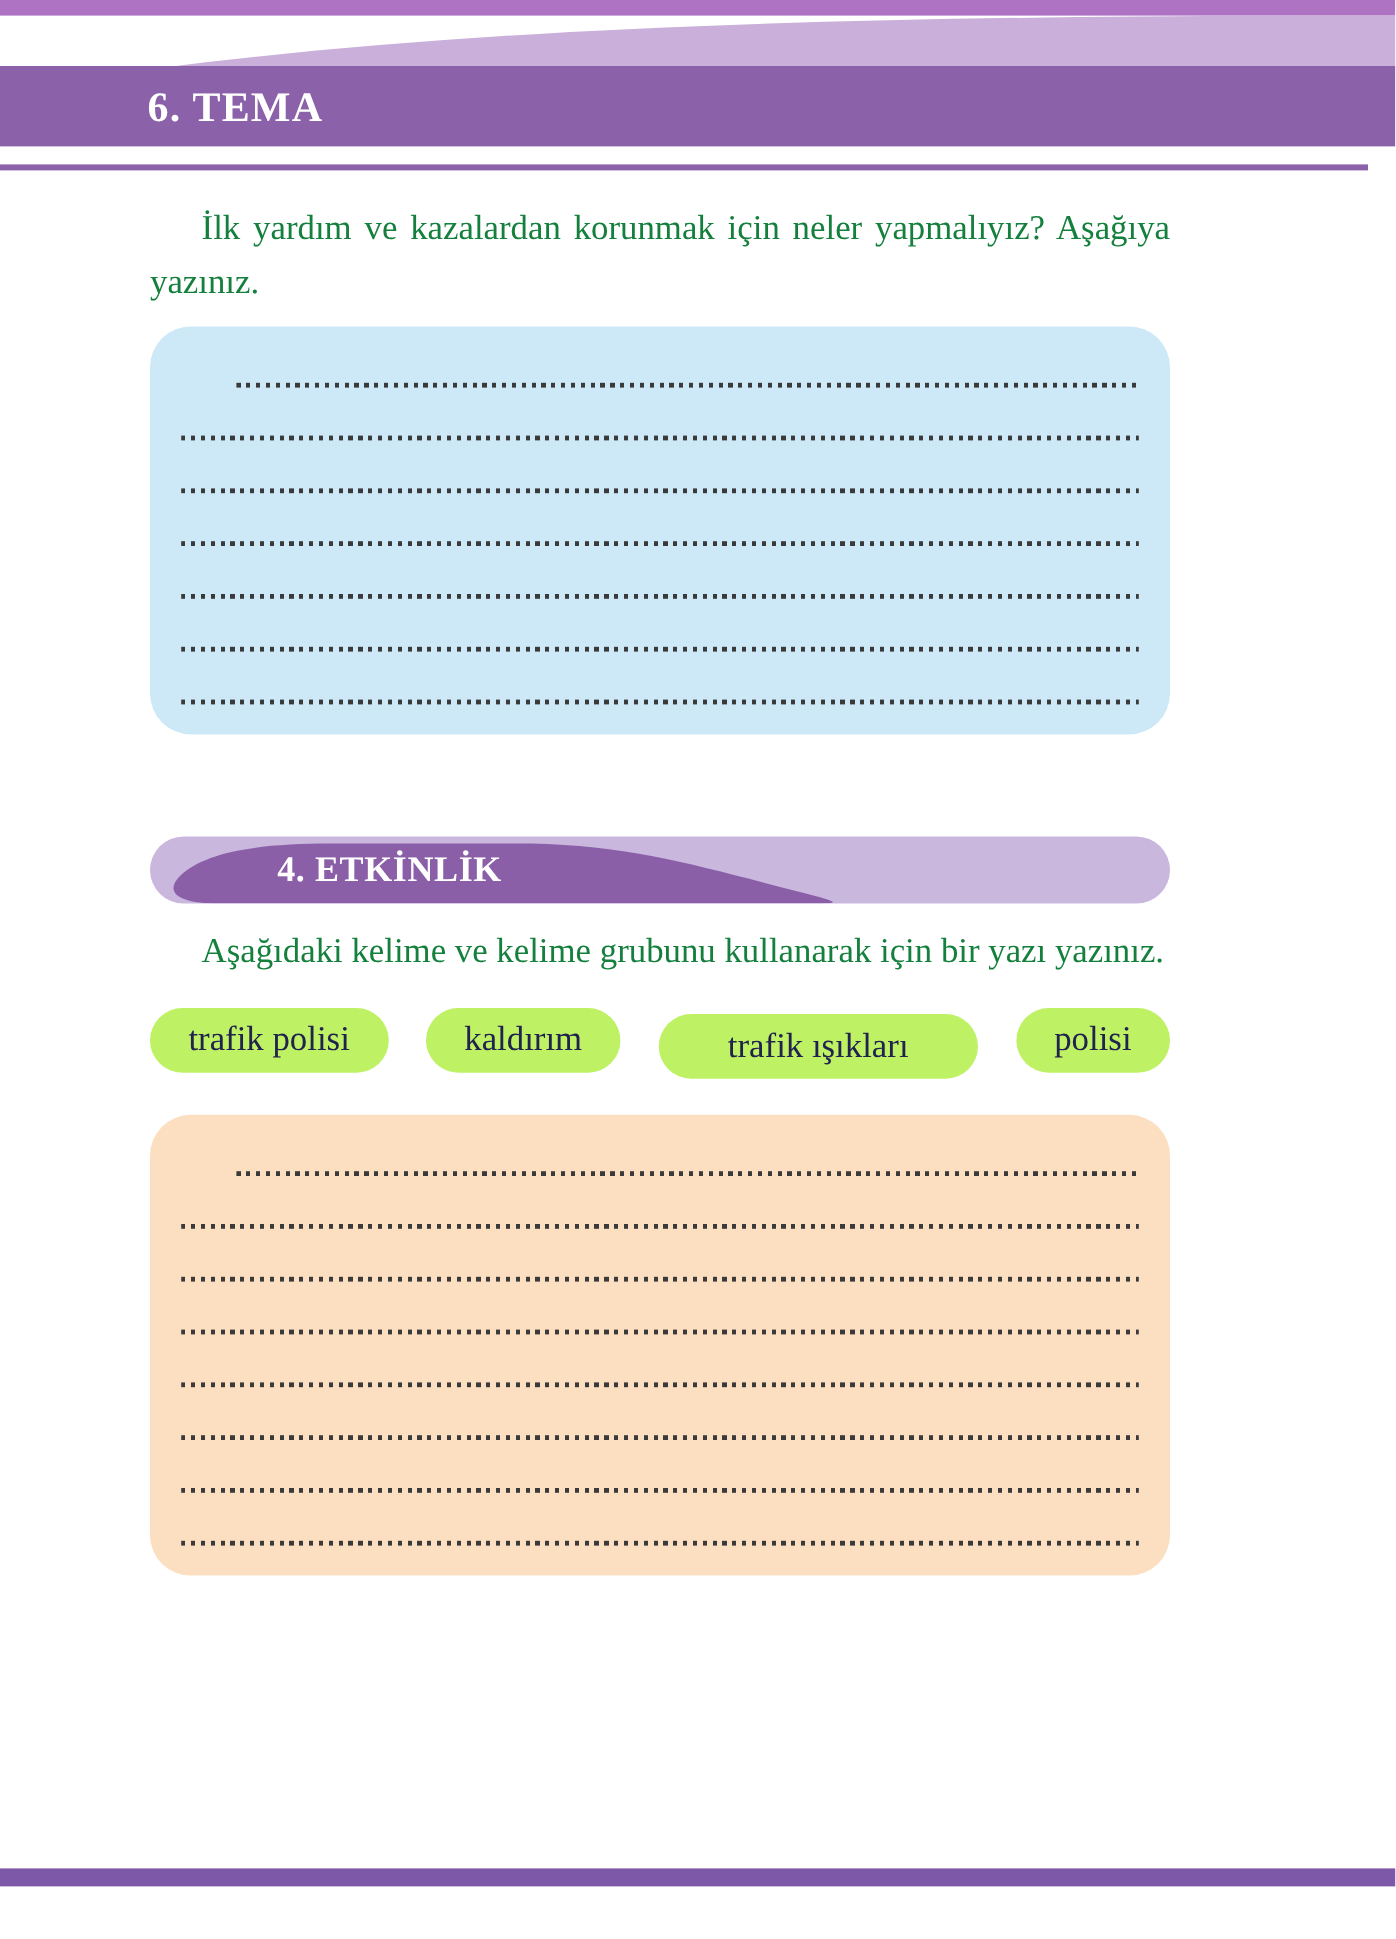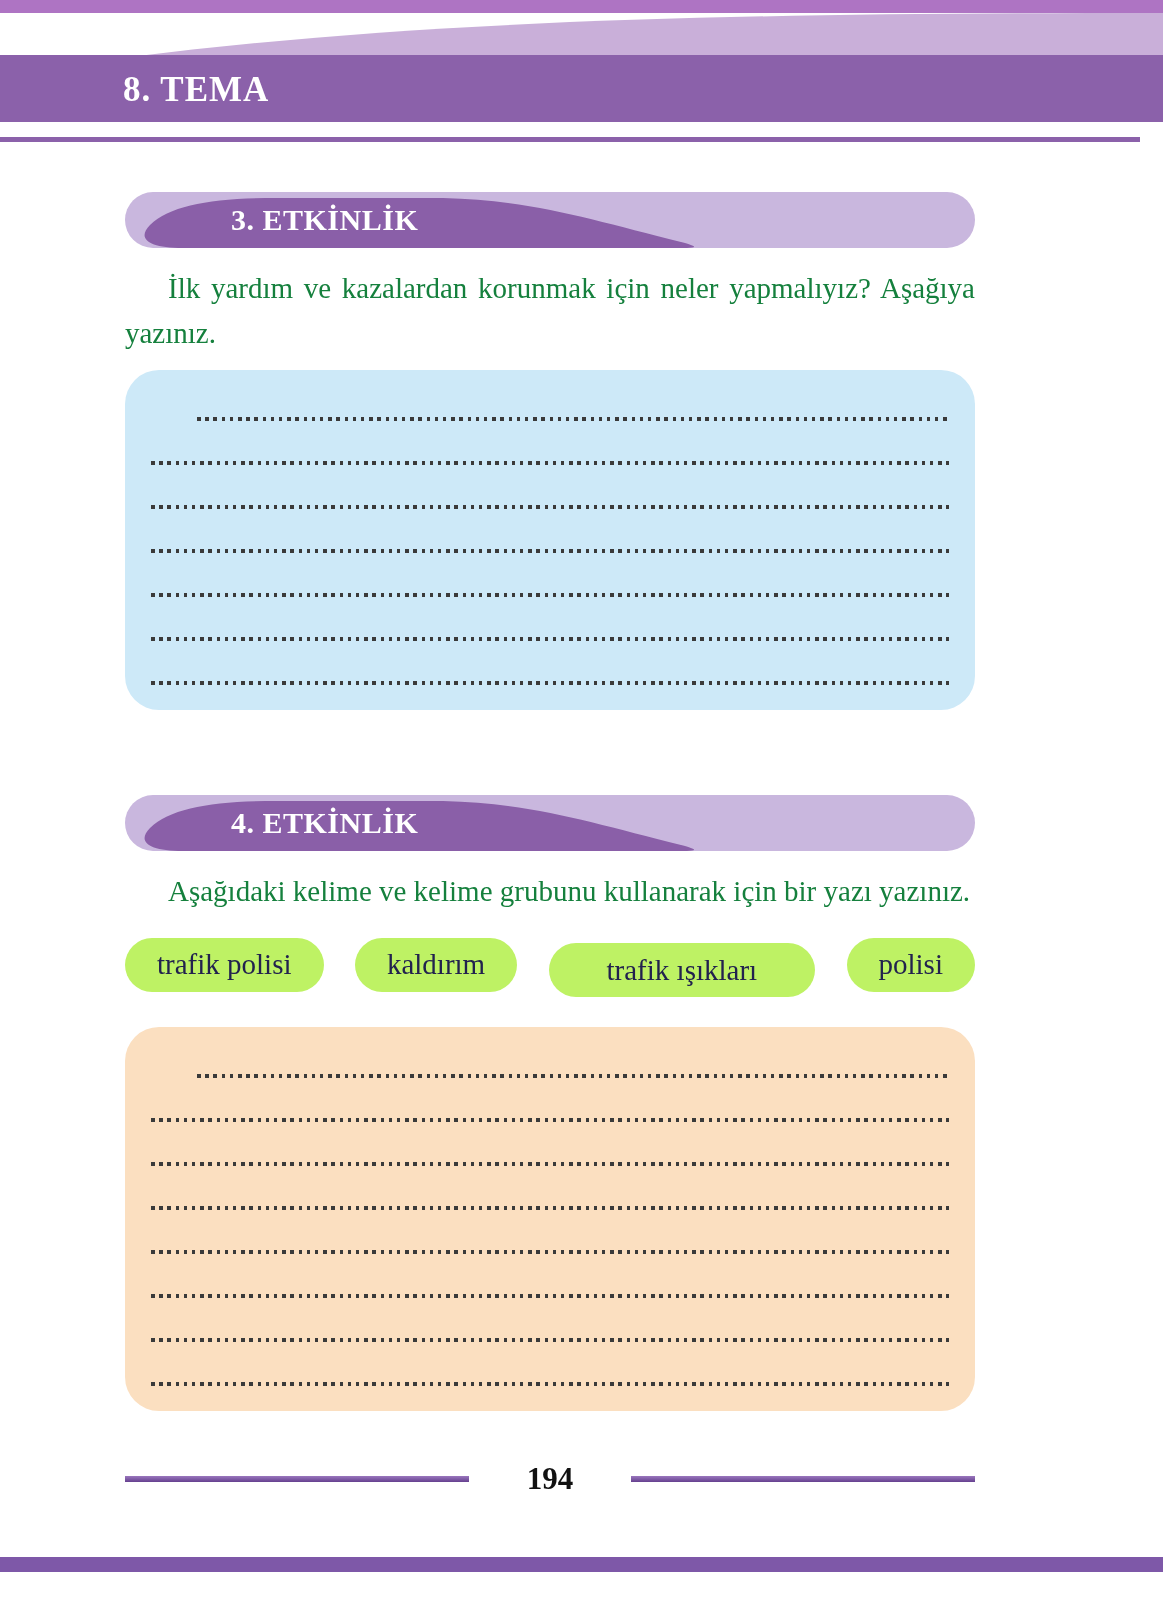--- a/index.html
+++ b/index.html
@@ -132,31 +132,25 @@
 
 <div class="page">
 
   <div class="header">
     <svg viewBox="0 0 1163 150">
       <rect x="0" y="0" width="1163" height="13" fill="#ae74c3"></rect>
       <path d="M 130,57 C 420,20 740,13 1163,13 L 1163,57 Z" fill="#c9afd9"></path>
       <rect x="0" y="55" width="1163" height="67" fill="#8b61aa"></rect>
       <rect x="0" y="137" width="1140" height="5" fill="#8b61aa"></rect>
     </svg>
-    <div class="header-title">8. TEMA</div>
+    <div class="header-title">6. TEMA</div>
   </div>
 
   <div class="content">
 
-    <div class="banner banner-3">
-      <svg viewBox="0 0 850 56" preserveAspectRatio="none">
-        <path d="M 58,56 C 22,56 12,46 25,33 C 46,13 88,6 152,6 L 318,6 C 408,8 468,28 556,50 C 578,56 572,56 540,56 Z" fill="#8a5fa8"></path>
-      </svg>
-      <div class="banner-label">3. ETKİNLİK</div>
-    </div>
 
     <p class="instruction">İlk yardım ve kazalardan korunmak için neler yapmalıyız? Aşağıya yazınız.</p>
 
     <div class="writebox blue">
         <div class="dotline first"></div>
         <div class="dotline"></div>
         <div class="dotline"></div>
         <div class="dotline"></div>
         <div class="dotline"></div>
         <div class="dotline"></div>
@@ -183,23 +177,18 @@
         <div class="dotline first"></div>
         <div class="dotline"></div>
         <div class="dotline"></div>
         <div class="dotline"></div>
         <div class="dotline"></div>
         <div class="dotline"></div>
         <div class="dotline"></div>
         <div class="dotline"></div>
       </div>
 
-    <div class="footer">
-      <div class="fline"></div>
-      <div class="page-number">194</div>
-      <div class="fline"></div>
-    </div>
 
   </div>
 
   <div class="bottom-bar"></div>
 
 </div>
 
 </body></html>

